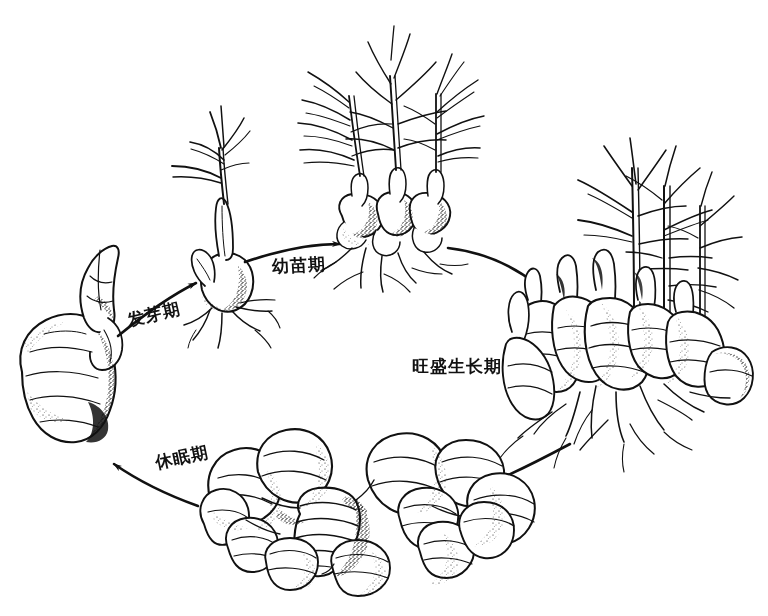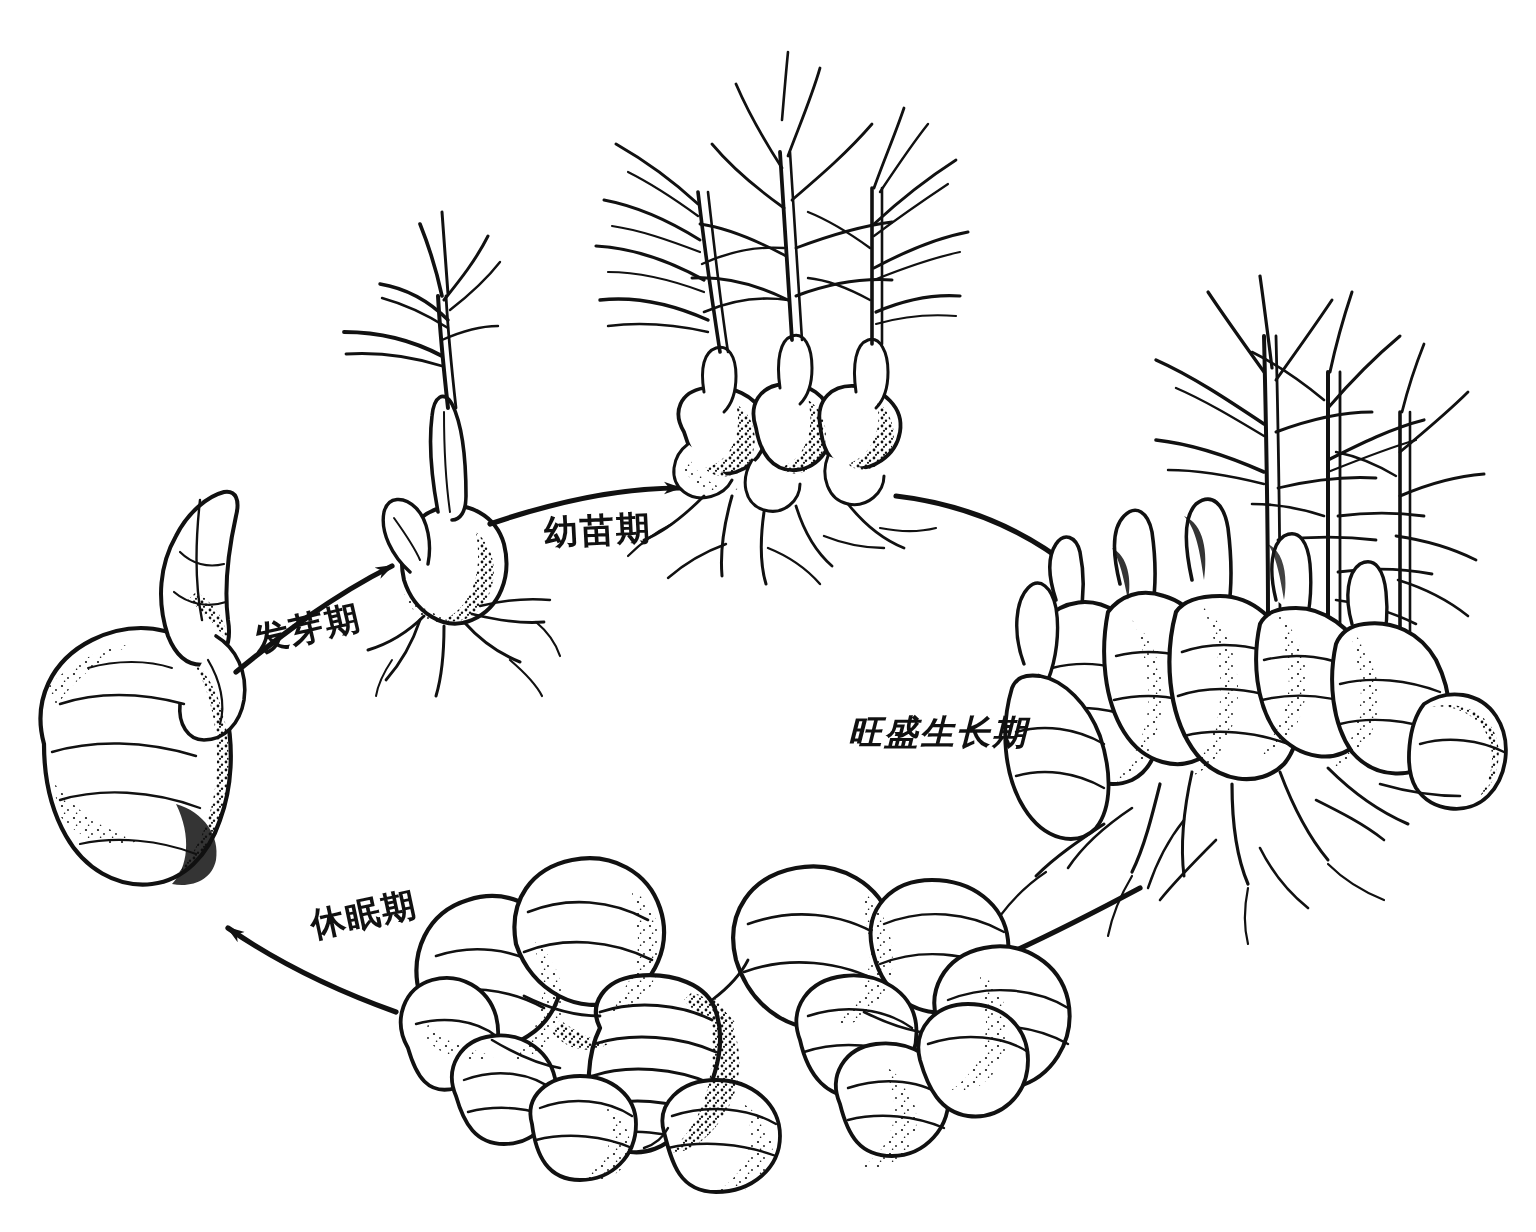--- a/index.html
+++ b/index.html
@@ -30,21 +30,21 @@
     font-family: "DejaVu Sans", "Liberation Sans", sans-serif;
     font-weight: 700;
     font-size: 17px;
     letter-spacing: 1px;
     color: #111111;
     white-space: nowrap;
     user-select: none;
   }
   #label-germination { left: 127px; top: 303px; transform: rotate(-13deg); }
   #label-seedling    { left: 272px; top: 254px; transform: rotate(-3deg); }
-  #label-vigorous    { left: 424px; top: 355px; transform: rotate(0deg); font-style: italic; }
+  #label-vigorous    { left: 412px; top: 355px; transform: rotate(0deg); }
   #label-dormancy    { left: 155px; top: 446px; transform: rotate(-12deg); }
 </style>
 </head>
 <body>
 
 <div id="stage">
 
   <svg id="diagram" viewBox="0 0 768 616">
     <defs>
       <pattern id="stipple" width="6" height="6" patternUnits="userSpaceOnUse">

